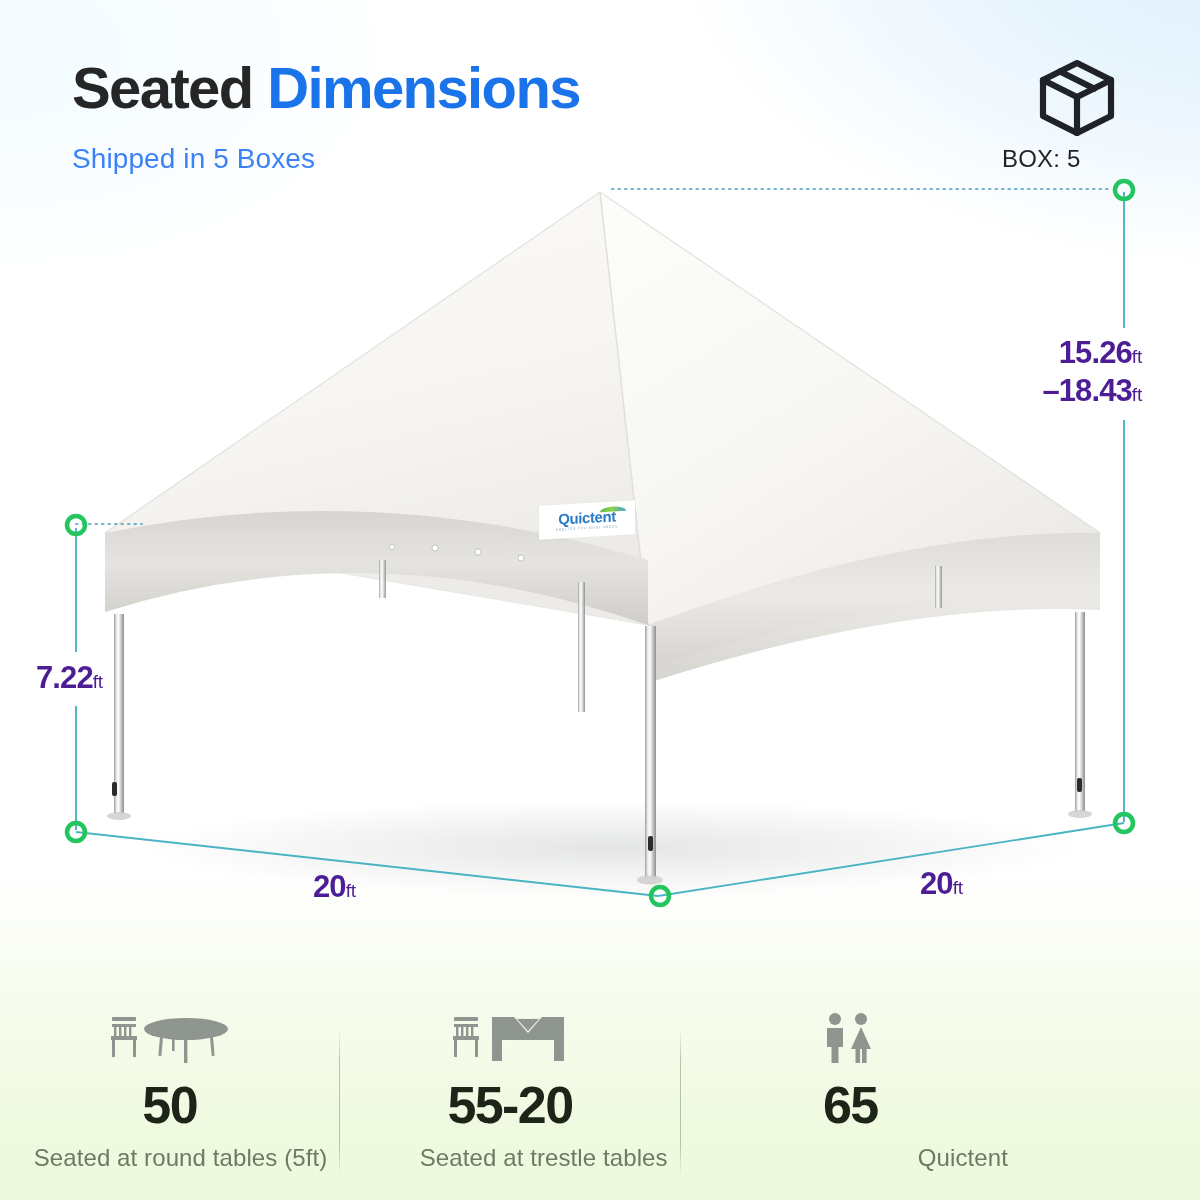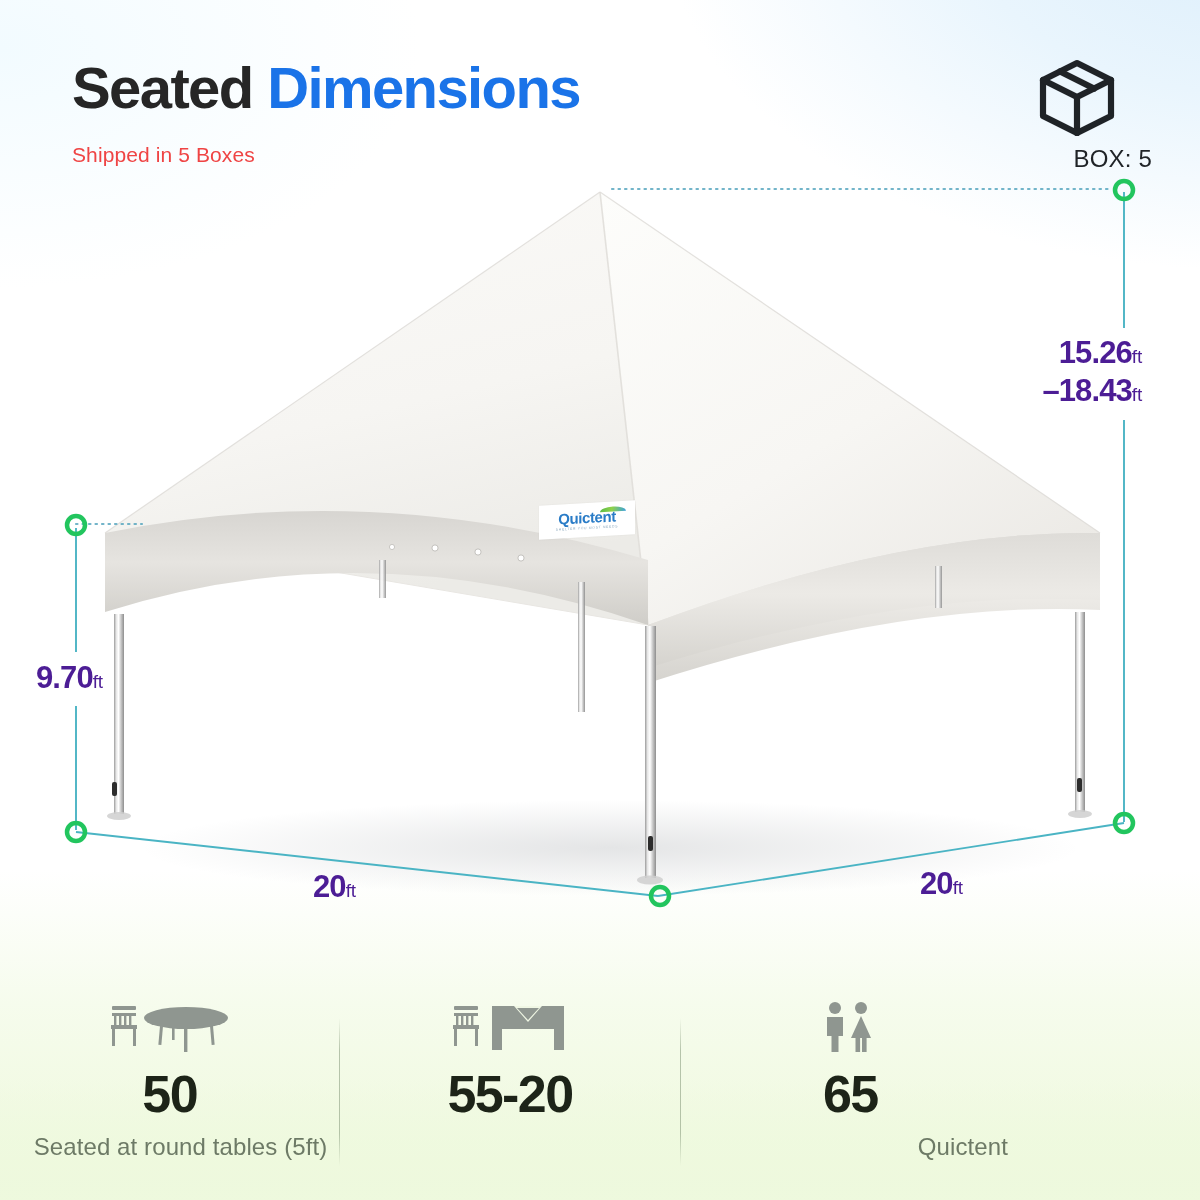--- a/index.html
+++ b/index.html
@@ -32,28 +32,28 @@
 
   
   #header{ position:absolute; left:72px; top:58px; }
   #page-title{
     font-size:58px; font-weight:700; letter-spacing:-1.6px;
     line-height:1.02; white-space:nowrap;
   }
   #page-title .t-dark{ color:#262626; }
   #page-title .t-accent{ color:#1a73e8; }
   #subtitle{
-    margin-top:26px; font-size:21px; color:#ef4444; font-weight:400;
+    margin-top:26px; font-size:28px; color:#3b82f6; font-weight:400;
     letter-spacing:.1px;
   }
 
   
   #box-badge{
     position:absolute; right:48px; top:58px;
-    width:150px; text-align:right;
+    width:150px; text-align:left;
   }
   #box-icon{ display:block; margin:0 auto; }
   #box-label{
     margin-top:7px; font-size:24px; color:#1f2327; font-weight:400;
     letter-spacing:.2px;
   }
 
   
   #dim-layer{ position:absolute; left:0; top:0; width:1200px; height:1200px; pointer-events:none; }
 
@@ -87,21 +87,21 @@
     line-height:1;
   }
   #brand-swoosh{
     position:absolute; right:9px; top:5px; width:26px; height:5px;
     background:linear-gradient(100deg,#58b947 0%, #8fd24a 45%, #3aa0dd 100%);
     border-radius:50% 50% 50% 50% / 100% 100% 0 0;
   }
 
   
   #stats{
-    position:absolute; left:0; bottom:34px; width:1020px;
+    position:absolute; left:0; bottom:23px; width:1020px;
     display:flex; align-items:flex-start; justify-content:center;
   }
   .stat{
     width:340px; text-align:center; position:relative; padding:0 12px;
   }
   .stat-icon{ height:56px; display:flex; align-items:flex-end; justify-content:center; }
   .stat-value{
     margin-top:14px; font-size:52px; font-weight:700; color:#1d2418;
     letter-spacing:-1.6px; line-height:1;
   }
@@ -274,21 +274,21 @@
     <circle cx="76" cy="832" r="9" fill="none" stroke="#22c55e" stroke-width="4.5"></circle>
     <circle cx="660" cy="896" r="9" fill="none" stroke="#22c55e" stroke-width="4.5"></circle>
   </g>
 </svg>
 
 <div class="dim-label" id="label-height">
   <div><span class="dim-num">15.26</span><span class="dim-unit">ft</span></div>
   <div><span class="dim-num">–18.43</span><span class="dim-unit">ft</span></div>
 </div>
 
-<div class="dim-label" id="label-side-left"><span class="dim-num">9.70</span><span class="dim-unit">ft</span></div>
+<div class="dim-label" id="label-side-left"><span class="dim-num">7.22</span><span class="dim-unit">ft</span></div>
 
 <div class="dim-label" id="label-width-left"><span class="dim-num">20</span><span class="dim-unit">ft</span></div>
 
 <div class="dim-label" id="label-width-right"><span class="dim-num">20</span><span class="dim-unit">ft</span></div>
 
 <div id="stats">
 
   <div class="stat">
     <div class="stat-icon">
       <svg width="128" height="54" viewBox="0 0 128 54" fill="#8f9690">
@@ -340,20 +340,21 @@
           <rect x="44" y="6" width="72" height="12"></rect>
           <rect x="44" y="18" width="72" height="11"></rect>
           <rect x="44" y="29" width="10" height="21"></rect>
           <rect x="106" y="29" width="10" height="21"></rect>
           <path d="M66 6 L94 6 L80 22 Z" fill="#f0f7e4"></path>
           <path d="M69 8 L91 8 L80 20 Z" fill="#8f9690"></path>
         </g>
       </svg>
     </div>
     <div class="stat-value">55-20</div>
+    <div class="stat-caption">Seated at trestle tables</div>
   </div>
 
   <div class="stat-divider"></div>
 
   <div class="stat">
     <div class="stat-icon">
       <svg width="72" height="54" viewBox="0 0 72 54" fill="#8f9690">
 
         <g>
           <circle cx="21" cy="8" r="6"></circle>

